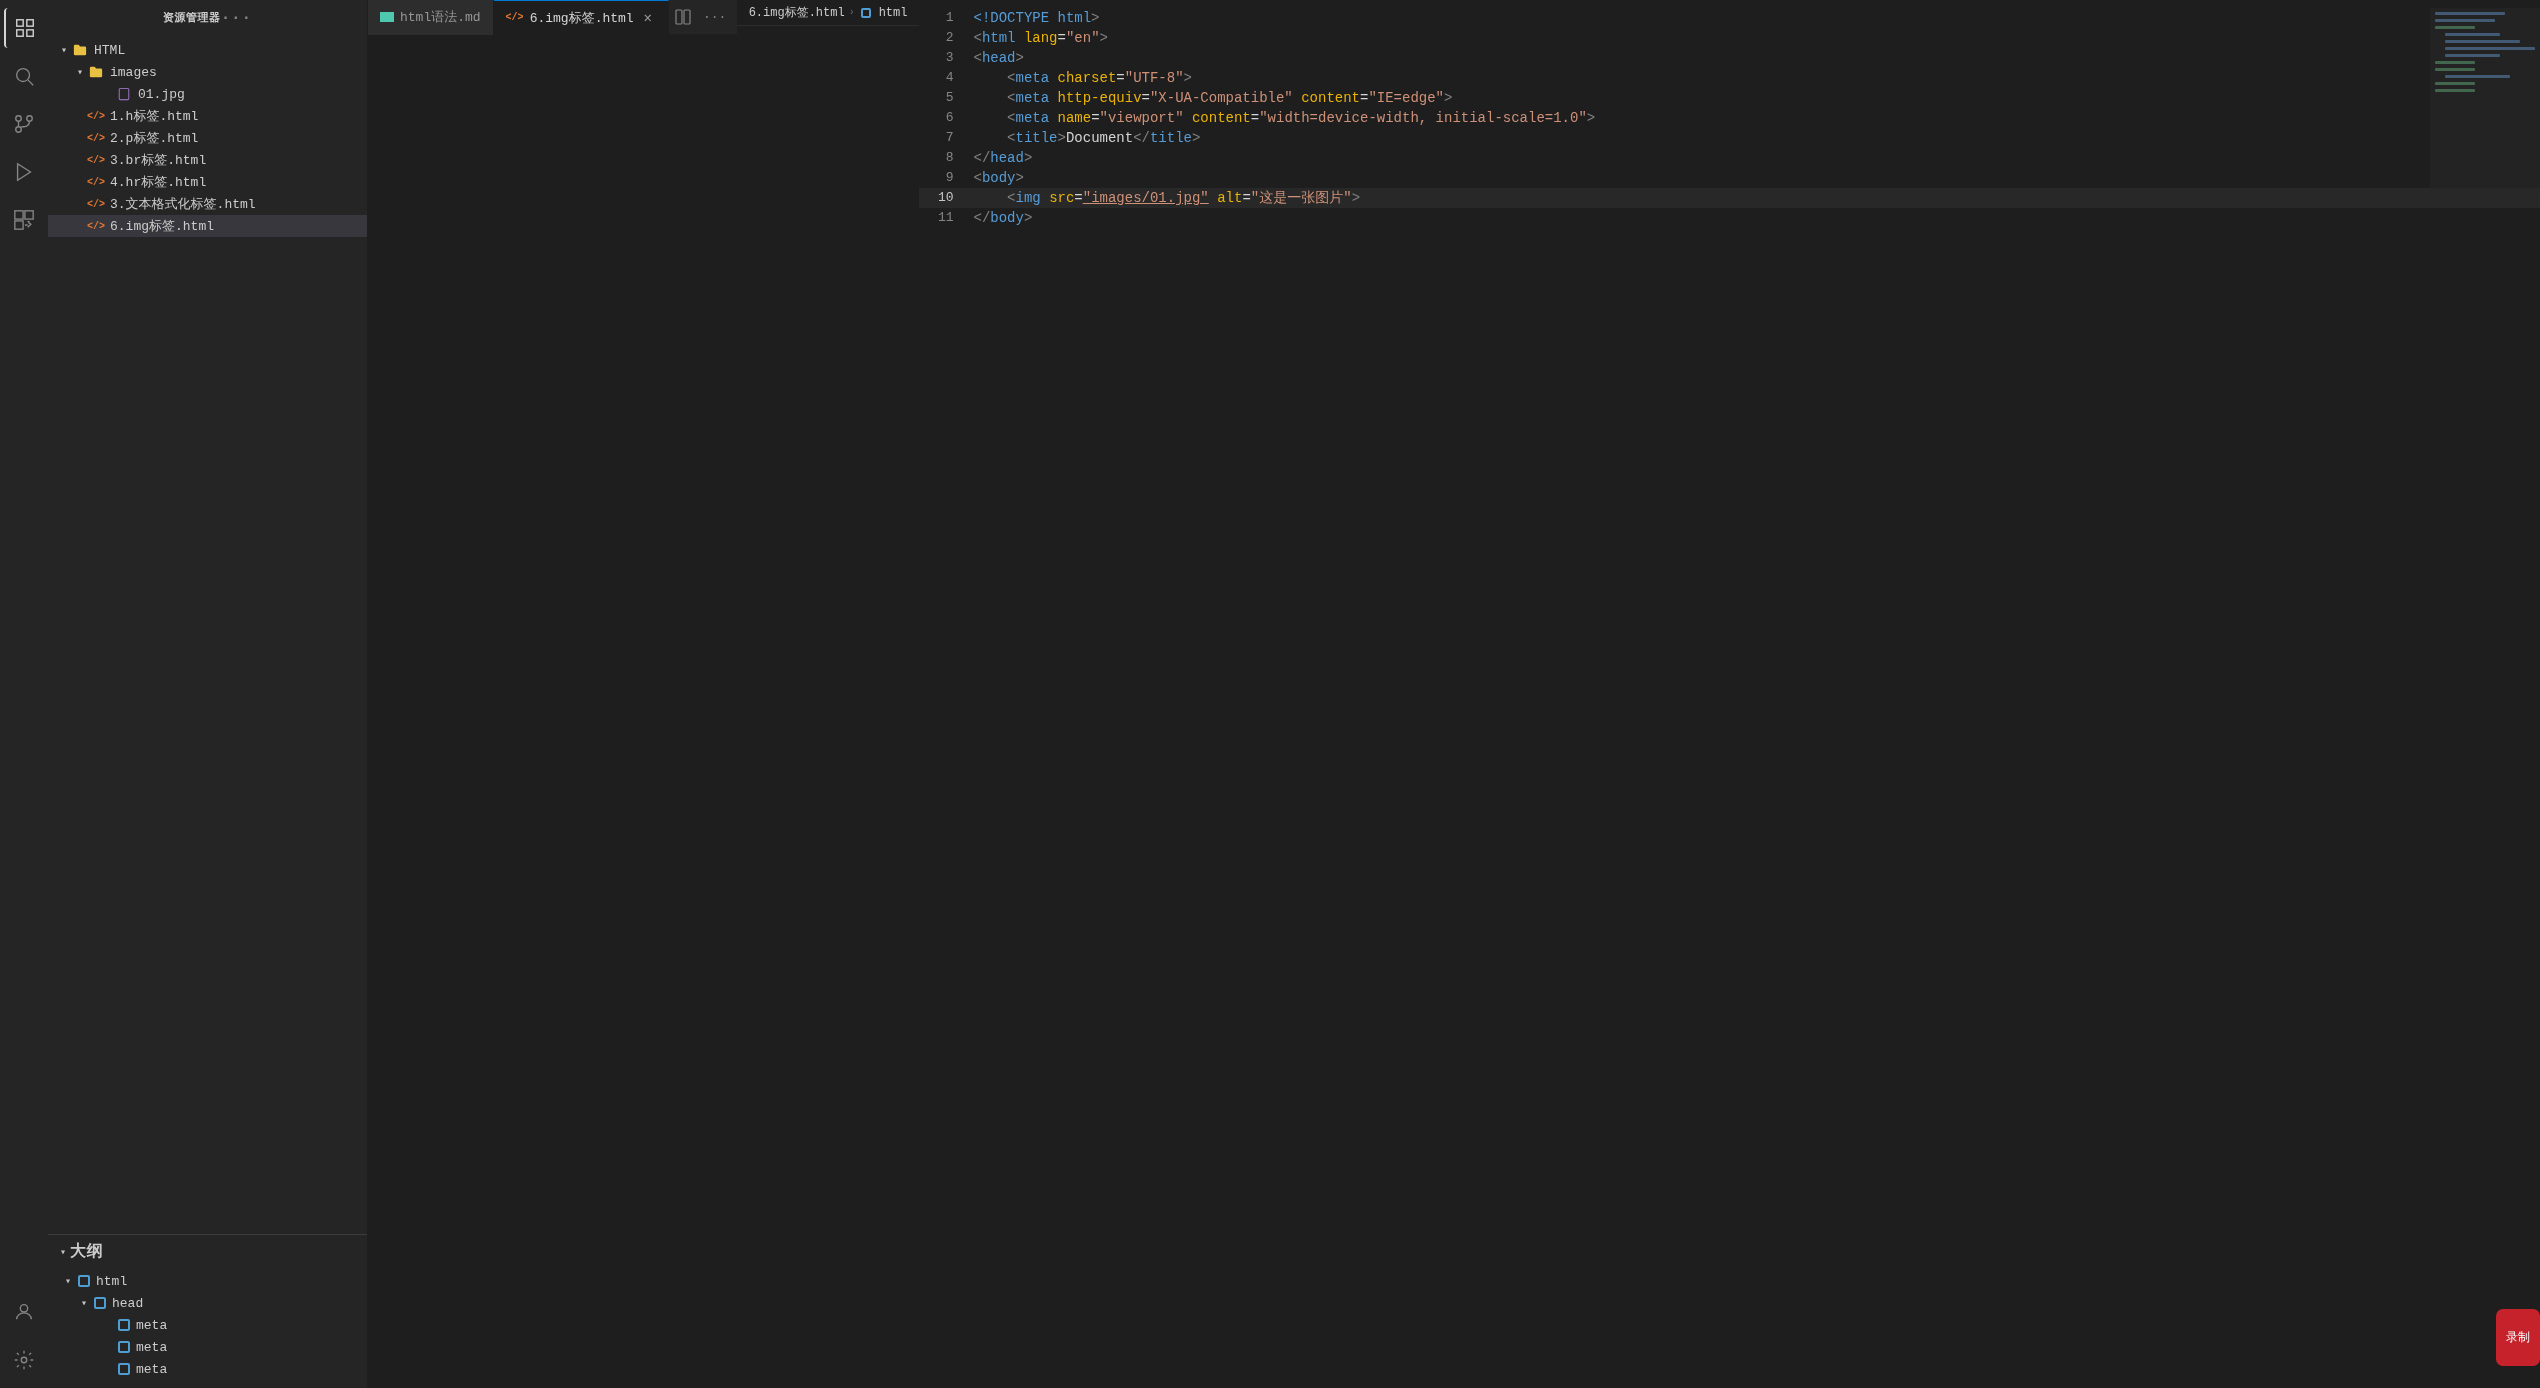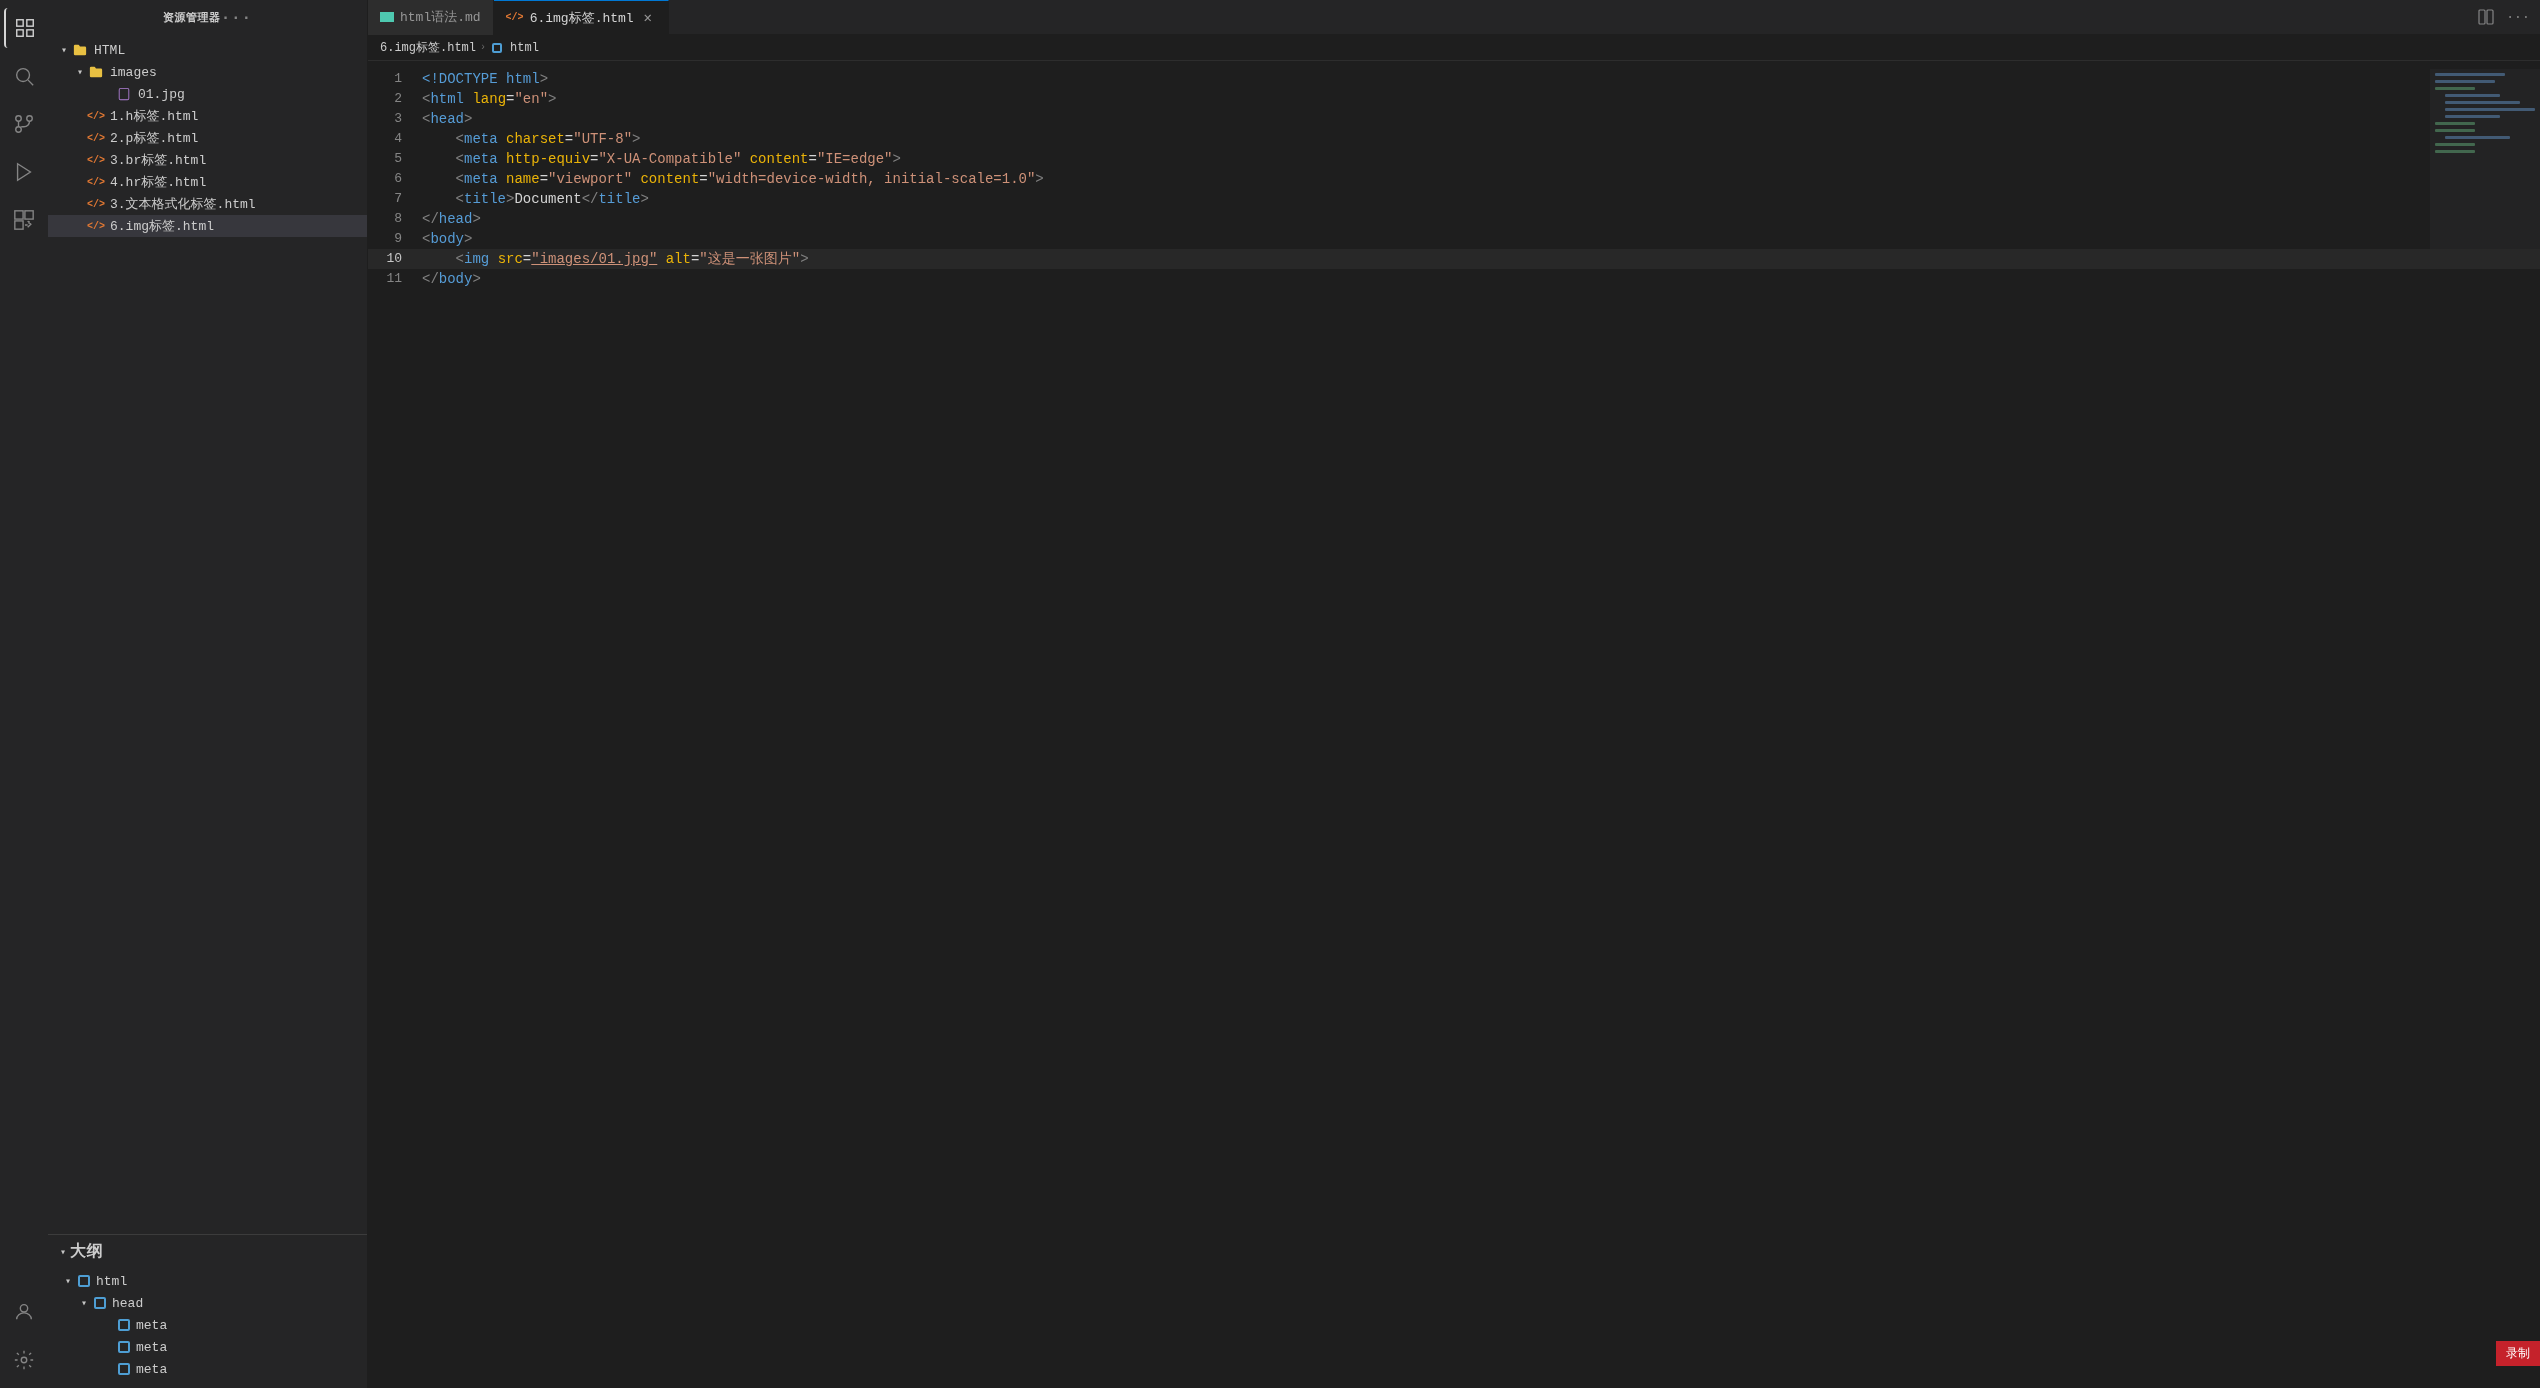--- a/index.html
+++ b/index.html
@@ -183,21 +183,21 @@
     }
     .outline-item .label {
       font-size: 13px;
       color: #cccccc;
     }
 
     
     .editor-area {
       flex: 1;
       display: flex;
-      flex-direction: column;
+      flex-direction: row;
       overflow: hidden;
     }
 
     
     .tab-bar {
       display: flex;
       align-items: center;
       background: #252526;
       border-bottom: 1px solid #1e1e1e;
       height: 35px;
@@ -339,23 +339,24 @@
     .code-editor::-webkit-scrollbar-thumb { background: #424242; }
 
     
     .record-btn {
       position: fixed;
       bottom: 22px;
       right: 0;
       background: #c5222b;
       color: #fff;
       font-size: 12px;
-      padding: 4px 10px;
+      padding: 20px 10px;
       cursor: pointer;
       z-index: 100;
+      border-radius: 7px;
     }
   </style>
 </head>
 <body>
 
 <div class="activity-bar">
   <div class="activity-icon active" title="Explorer">
     <svg viewBox="0 0 24 24" fill="none" stroke="currentColor" stroke-width="1.5">
       <rect x="3" y="3" width="7" height="7"></rect>
       <rect x="14" y="3" width="7" height="7"></rect>

